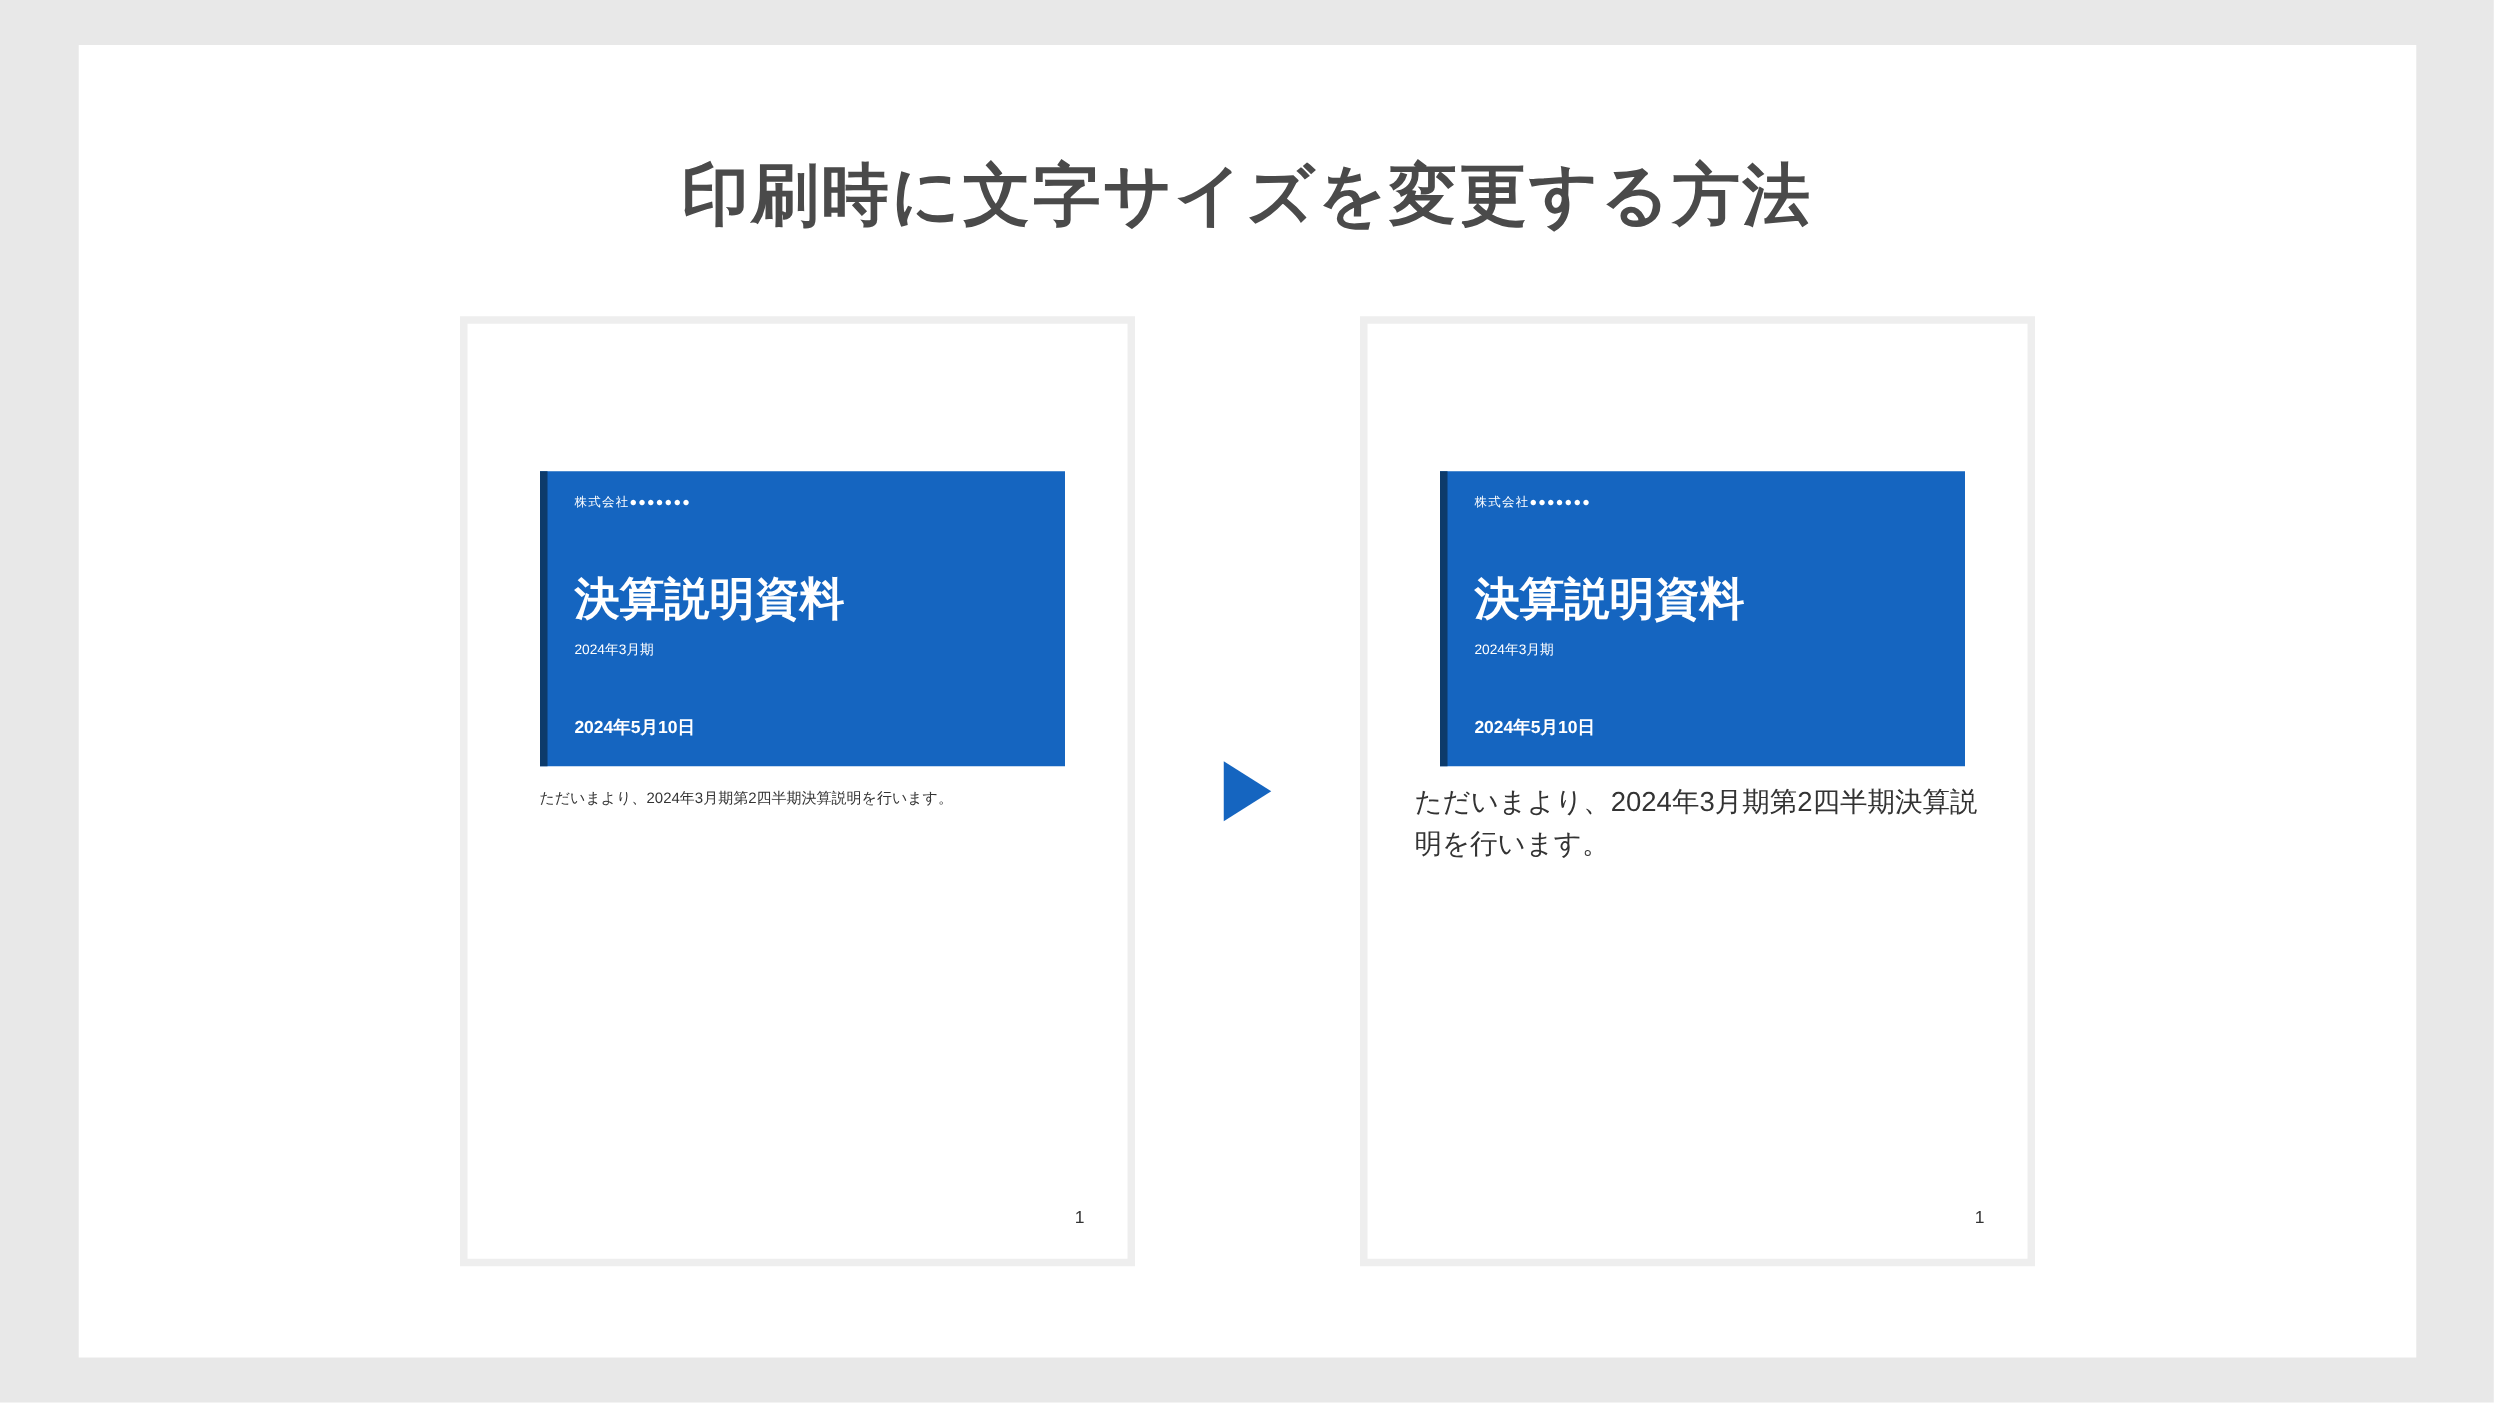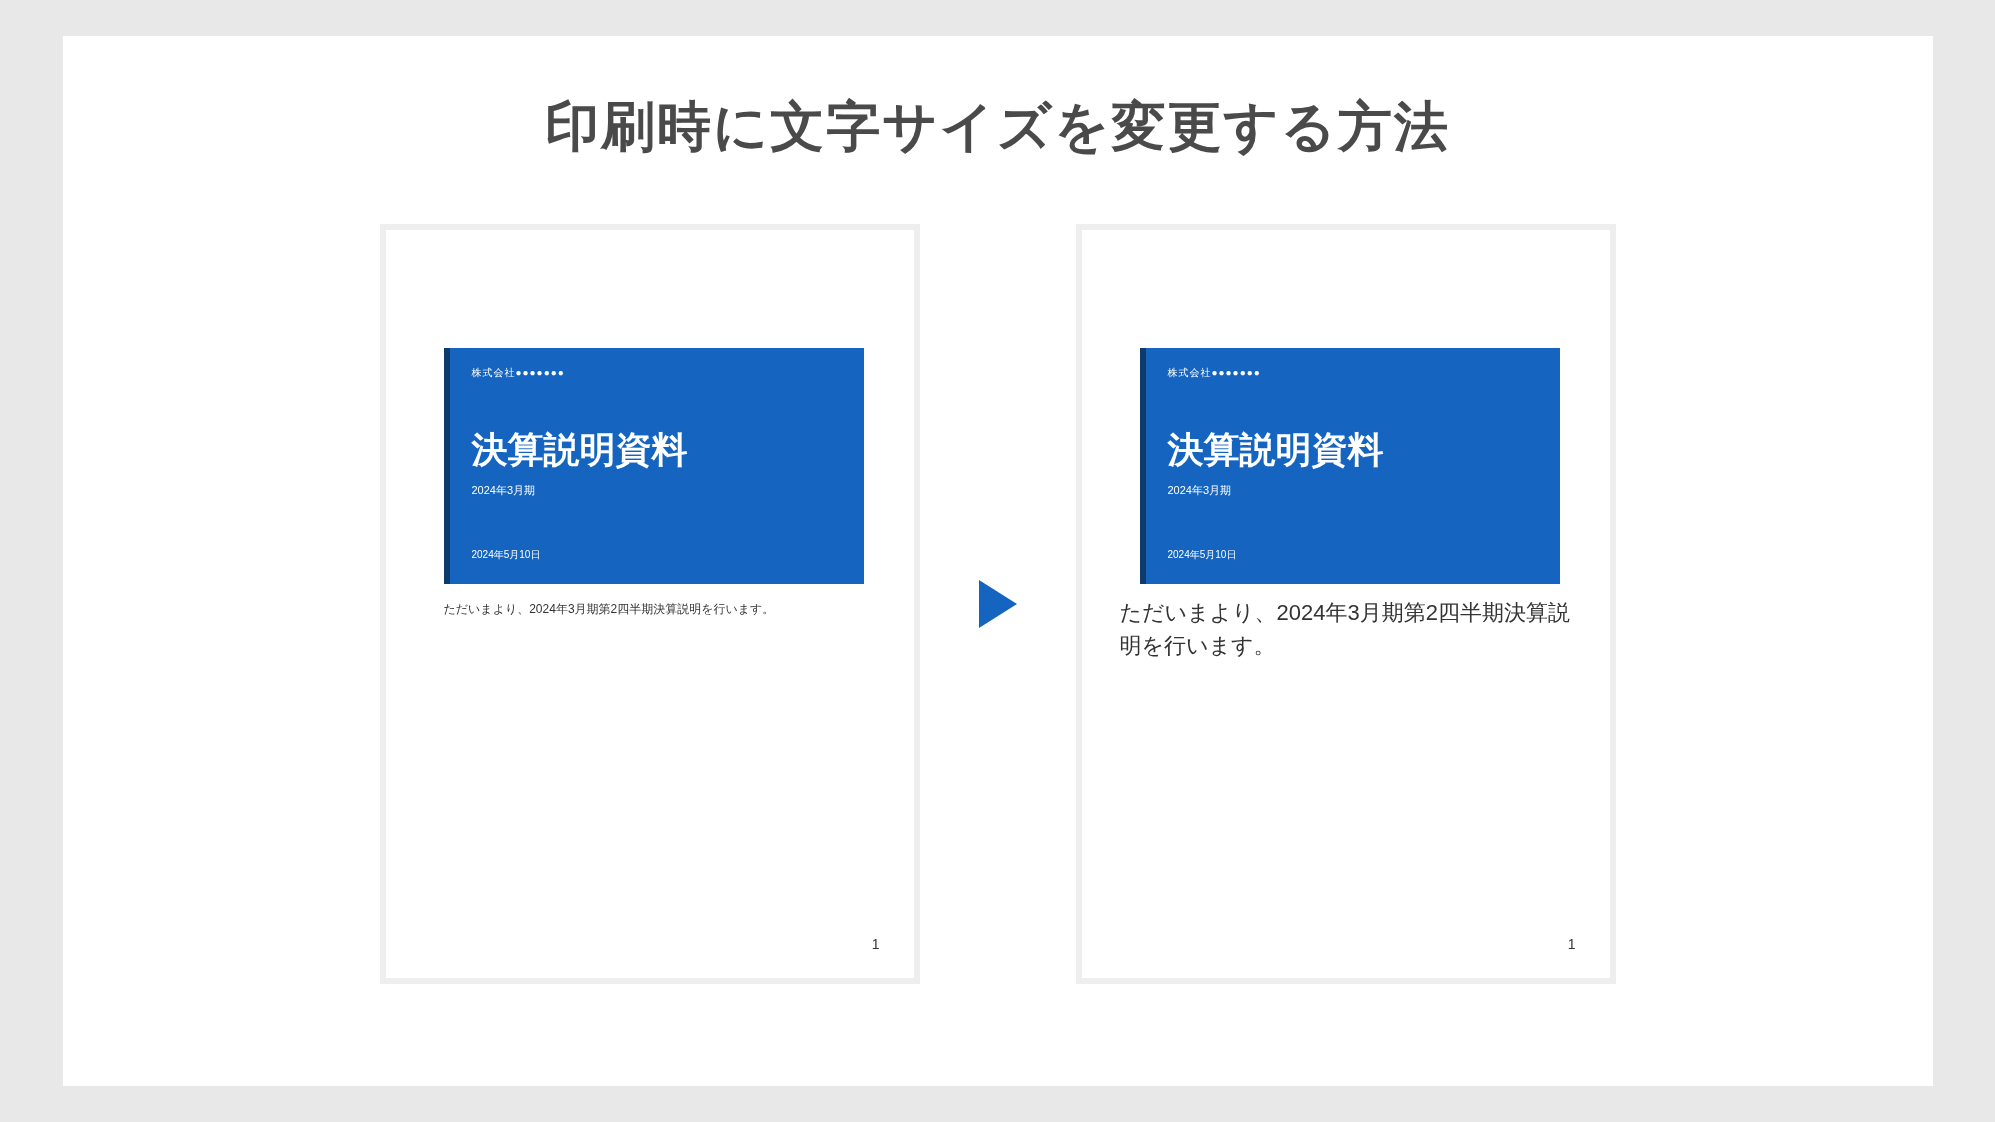--- a/index.html
+++ b/index.html
@@ -13,35 +13,35 @@
       width: 1995px;
       height: 1122px;
       display: flex;
       align-items: center;
       justify-content: center;
     }
     .canvas {
       background: #ffffff;
       width: 1870px;
       height: 1050px;
-      padding-top: 55px;
+      padding-top: 84px;
     }
     .main-title {
       text-align: center;
       font-size: 54px;
       font-weight: 700;
       color: #4a4a4a;
       letter-spacing: 2px;
       margin-bottom: 60px;
     }
     .comparison-row {
       display: flex;
       align-items: center;
       justify-content: center;
-      gap: 48px;
+      gap: 60px;
     }
     .page-preview {
       width: 540px;
       height: 760px;
       background: #ffffff;
       border: 6px solid #eeeeee;
       position: relative;
       padding: 8px;
     }
     .page-inner {
@@ -71,22 +71,22 @@
       font-size: 36px;
       font-weight: 700;
       margin-bottom: 8px;
     }
     .slide-subtitle {
       font-size: 11px;
       font-weight: 400;
       margin-bottom: auto;
     }
     .slide-date {
-      font-size: 10px;
-      font-weight: 400;
+      font-size: 14px;
+      font-weight: 700;
       margin-bottom: 8px;
     }
     .note-small {
       position: absolute;
       top: 362px;
       left: 50px;
       right: 50px;
       font-size: 12px;
       color: #333333;
       line-height: 1.5;

